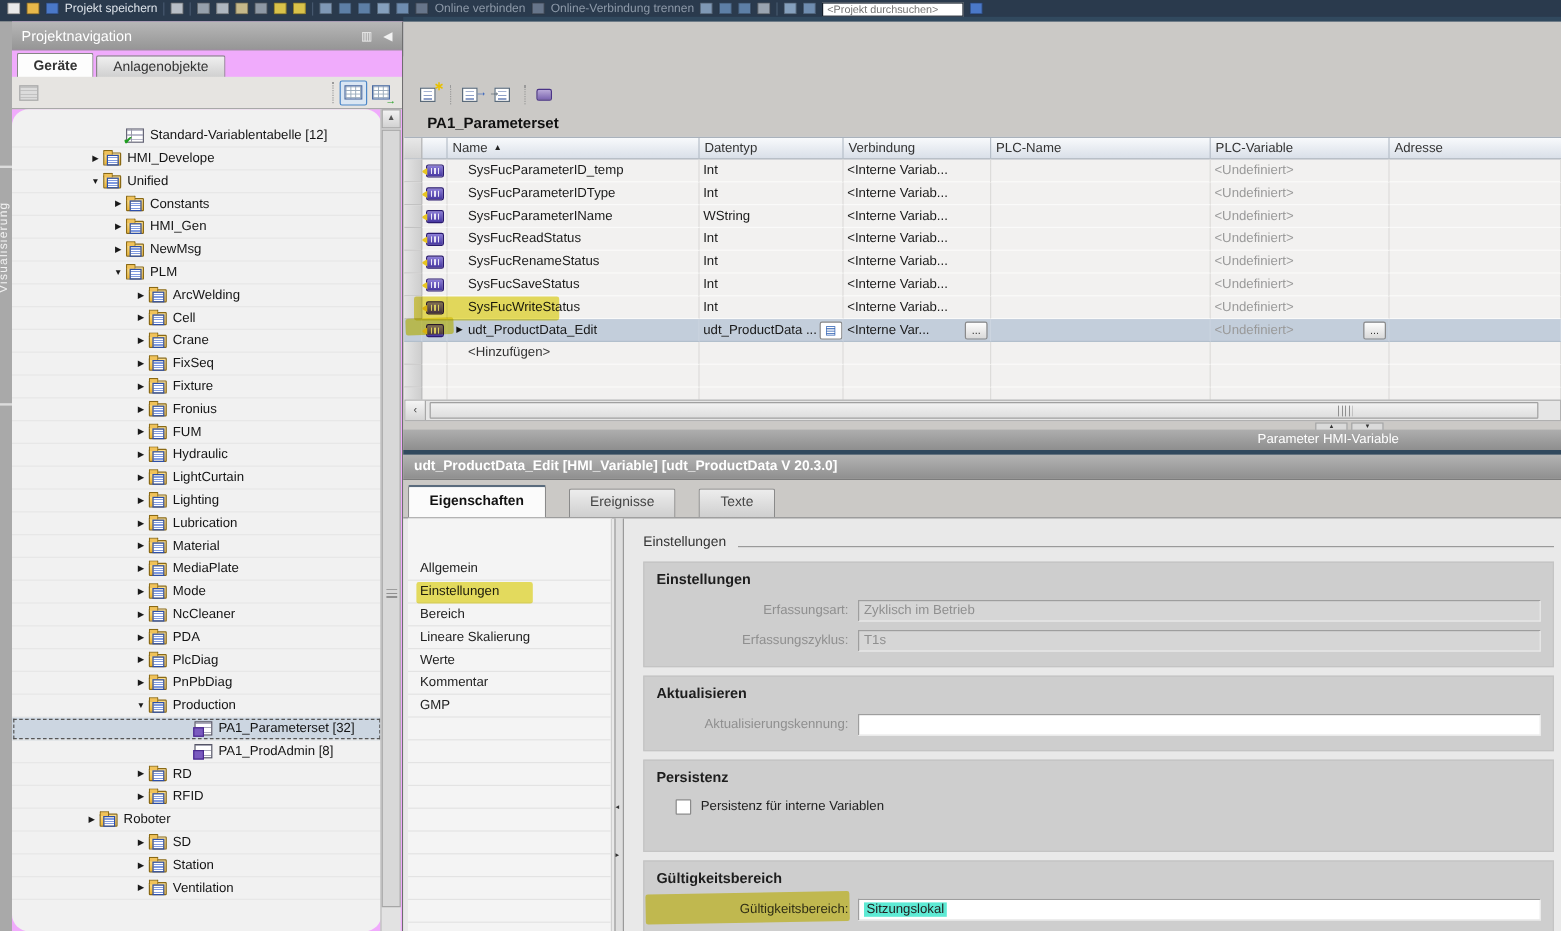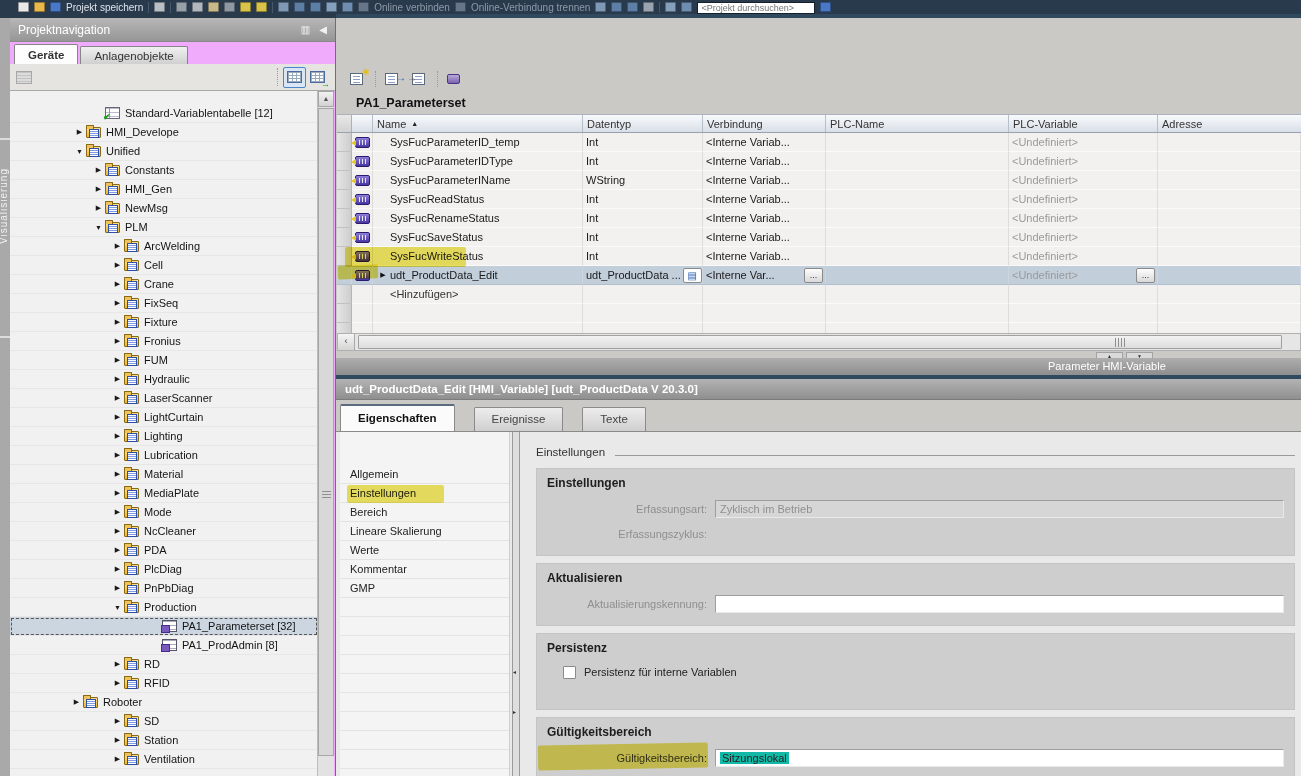--- a/index.html
+++ b/index.html
@@ -1,18 +1,18 @@
 <!DOCTYPE html>
 <html><head>
 <meta charset="utf-8">
 <style>
 *{box-sizing:border-box;margin:0;padding:0;}
 html,body{width:1301px;height:776px;overflow:hidden;font-family:"Liberation Sans",sans-serif;font-size:11px;color:#222;background:#cbc9c6;}
 
-#topbar{position:absolute;left:0;top:0;width:1301px;height:18px;background:#2a3a4d;display:flex;align-items:flex-start;gap:5px;padding:2px 18px;overflow:hidden;}
+#topbar{position:absolute;left:0;top:0;width:1301px;height:18px;background:#2a3a4d;display:flex;align-items:flex-start;gap:5px;padding:2px 6px;overflow:hidden;}
 .tbico{width:11px;height:10px;flex:none;border-radius:1px;border:1px solid rgba(0,0,0,.35);}
 .i-doc{background:#e9e9e9;} .i-fold{background:#e8b84a;} .i-save{background:#4a78c8;}
 .i-print{background:#b9bfc7;} .i-cut{background:#96a0ab;} .i-copy{background:#aeb6bf;} .i-paste{background:#c6b98a;}
 .i-del{background:#8e98a4;} .i-undo{background:#d9c24a;} .i-redo{background:#d9c24a;}
 .i-sq1{background:#7f98b5;} .i-sq2{background:#5d7fa6;} .i-sq3{background:#5d7fa6;} .i-sq4{background:#85a0bd;} .i-sq5{background:#6f8db0;}
 .i-on1{background:#67758a;} .i-on2{background:#67758a;} .i-x{background:#9aa4b0;}
 .tb-label{color:#dde3ea;font-size:10px;white-space:nowrap;line-height:11px;}
 .tb-label.dim{color:#8d99a8;}
 .tbsep{width:1px;height:11px;background:#46586e;flex:none;}
 #projsearch{width:118px;height:12px;font-size:9px;border:1px solid #141f2b;background:#fff;padding:0 3px;color:#555;}
@@ -33,21 +33,21 @@
 #nav-tabs-row{position:absolute;left:0;top:24px;width:100%;height:22px;}
 .nav-tab{height:20px;line-height:18px;padding:0 13px;border:1px solid #868686;border-bottom:none;border-radius:2px 2px 0 0;background:linear-gradient(#f0f0f0,#cccccc);color:#333;margin-right:2px;cursor:pointer;font-size:11.5px;}
 .nav-tab.active{background:#fdfdfd;font-weight:bold;height:22px;line-height:20px;}
 #nav-toolbar{position:absolute;left:0;top:46px;width:100%;height:27px;background:#e6e4e1;border-bottom:1px solid #a8a8a8;display:flex;align-items:center;padding:0 6px;}
 .dead-ico{width:16px;height:13px;background:#dcdcdc;border:1px solid #a8a8a8;background-image:repeating-linear-gradient(#c2c2c2 0 1px,transparent 1px 3px);}
 #nav-toolbar .dots{margin-left:auto;width:1px;height:18px;border-left:1px dotted #9a9a9a;margin-right:5px;}
 .view-btn{width:23px;height:21px;display:flex;align-items:center;justify-content:center;border:1px solid transparent;border-radius:2px;position:relative;}
 .view-btn.selected{border-color:#4a86c8;background:#dae6f3;}
 .grid-ico{width:15px;height:12px;background:#fff;border:1px solid #4a6aa0;background-image:linear-gradient(#9ab 1px,transparent 1px),linear-gradient(90deg,#9ab 1px,transparent 1px);background-size:4px 3px;}
 .view-btn .garrow{position:absolute;right:-2px;bottom:-2px;color:#1f9e1f;font-size:9px;font-weight:bold;}
-#tree-wrap{position:absolute;left:0;top:73px;width:308px;height:685px;background:#f1f1f1;overflow:hidden;padding-top:13px;}
+#tree-wrap{position:absolute;left:0;top:73px;width:308px;height:685px;background:#f1f1f1;overflow:hidden;padding-top:13px;border-radius:14px;}
 .tree-row{height:19px;display:flex;align-items:center;white-space:nowrap;border-bottom:1px solid #e7e7e7;cursor:pointer;}
 .tree-row.selected{background:#ccd6e1;outline:1px dashed #555;outline-offset:-2px;}
 .tree-arrow{width:13px;flex:none;font-size:7px;color:#1a1a1a;text-align:center;}
 .tree-label{margin-left:5px;font-size:11px;color:#141414;}
 #tree-scroll{position:absolute;right:1px;top:73px;width:17px;height:685px;background:#e2e2e2;border-left:1px solid #bbb;}
 #tree-scroll .up{position:absolute;top:0;left:0;width:16px;height:16px;background:linear-gradient(#f2f2f2,#d2d2d2);border:1px solid #a6a6a6;font-size:7px;text-align:center;line-height:14px;color:#555;}
 #tree-scroll .thumb{position:absolute;top:17px;left:0;width:16px;height:648px;background:#d8d8d8;border:1px solid #a6a6a6;}
 #tree-scroll .grip{position:absolute;top:382px;left:3px;width:9px;height:9px;background:repeating-linear-gradient(#909090 0 1px,transparent 1px 3px);}
 
 #main{position:absolute;left:336px;top:18px;width:965px;height:758px;background:#cbc9c6;}
@@ -112,21 +112,21 @@
 .gtitle{font-weight:bold;font-size:12px;color:#1d1d1d;margin-bottom:6px;}
 .pfield{display:flex;align-items:center;height:25px;}
 .pfield label{width:160px;flex:none;text-align:right;margin-right:8px;font-size:11px;white-space:nowrap;}
 .lab-dis{color:#8f8f8f;} .lab-en{color:#333;}
 .pin{flex:1;height:18px;line-height:16px;padding:0 4px;border:1px solid;font-size:11px;white-space:nowrap;overflow:hidden;}
 .pin.dis{background:#d6d6d6;border-color:#9e9e9e #e9e9e9 #e9e9e9 #9e9e9e;color:#8f8f8f;}
 .pin.wht{background:#fff;border-color:#9e9e9e #e9e9e9 #e9e9e9 #9e9e9e;color:#222;}
 .cbrow{display:flex;align-items:center;height:22px;margin-left:16px;}
 .cb{width:13px;height:13px;background:#fff;border:1px solid #8a8a8a;margin-right:8px;flex:none;border-radius:1px;}
 .cb-label{color:#222;}
-.hl-text{background:#14b8a6;padding:0 2px;}
+.hl-text{background:#5eead4;padding:0 2px;}
 
 .ico{display:inline-block;position:relative;flex:none;}
 .ico-folder{width:15px;height:11px;background:linear-gradient(#ffe08a,#f0b429);border:1px solid #8a6914;border-radius:1px;margin-top:1px;}
 .ico-folder::before{content:"";position:absolute;left:-1px;top:-3px;width:6px;height:3px;background:#f0c25a;border:1px solid #8a6914;border-bottom:none;border-radius:1px 1px 0 0;}
 .ico-folder::after{content:"";position:absolute;right:1px;top:1px;width:8px;height:7px;border:1px solid #2c4faa;background:repeating-linear-gradient(#fff 0 1px,#7f9ae0 1px 2px);}
 .ico-tabcheck{width:15px;height:12px;background:#fff;border:1px solid #667;background-image:linear-gradient(90deg,transparent 3px,#99a 3px,#99a 4px,transparent 4px),repeating-linear-gradient(#bbc 0 1px,transparent 1px 4px);}
 .ico-tabcheck::after{content:"✔";position:absolute;left:-3px;bottom:-4px;color:#1f9e1f;font-size:9px;font-weight:bold;}
 .ico-hmitable{width:15px;height:12px;background:#fff;border:1px solid #556;background-image:repeating-linear-gradient(#aab 0 1px,transparent 1px 4px);}
 .ico-hmitable::after{content:"";position:absolute;left:-2px;bottom:-2px;width:7px;height:6px;background:#7a5abf;border:1px solid #4a2a8f;}
 .ico-tag{width:15px;height:11px;background:linear-gradient(#8d7fd8,#4636a0);border:1px solid #2a1a70;border-radius:2px;}
@@ -296,25 +296,20 @@
         <span class="tree-label">FUM</span>
       </div>
       <div class="tree-row" style="padding-left: 101px;">
         <span class="tree-arrow">▶</span>
         <span class="ico ico-folder"></span>
         <span class="tree-label">Hydraulic</span>
       </div>
       <div class="tree-row" style="padding-left: 101px;">
         <span class="tree-arrow">▶</span>
         <span class="ico ico-folder"></span>
-        <span class="tree-label">LaserScanner</span>
-      </div>
-      <div class="tree-row" style="padding-left: 101px;">
-        <span class="tree-arrow">▶</span>
-        <span class="ico ico-folder"></span>
         <span class="tree-label">LightCurtain</span>
       </div>
       <div class="tree-row" style="padding-left: 101px;">
         <span class="tree-arrow">▶</span>
         <span class="ico ico-folder"></span>
         <span class="tree-label">Lighting</span>
       </div>
       <div class="tree-row" style="padding-left: 101px;">
         <span class="tree-arrow">▶</span>
         <span class="ico ico-folder"></span>
@@ -725,20 +720,21 @@
       </div>
 
       <div class="pgroup">
         <div class="gtitle">Einstellungen</div>
         <div class="pfield">
           <label class="lab-dis">Erfassungsart:</label>
           <div class="pin dis"><span>Zyklisch im Betrieb</span></div>
         </div>
         <div class="pfield">
           <label class="lab-dis">Erfassungszyklus:</label>
+          <div class="pin dis"><span>T1s</span></div>
         </div>
       </div>
 
       <div class="pgroup">
         <div class="gtitle">Aktualisieren</div>
         <div class="pfield">
           <label class="lab-dis">Aktualisierungskennung:</label>
           <div class="pin wht"><span></span></div>
         </div>
       </div>

